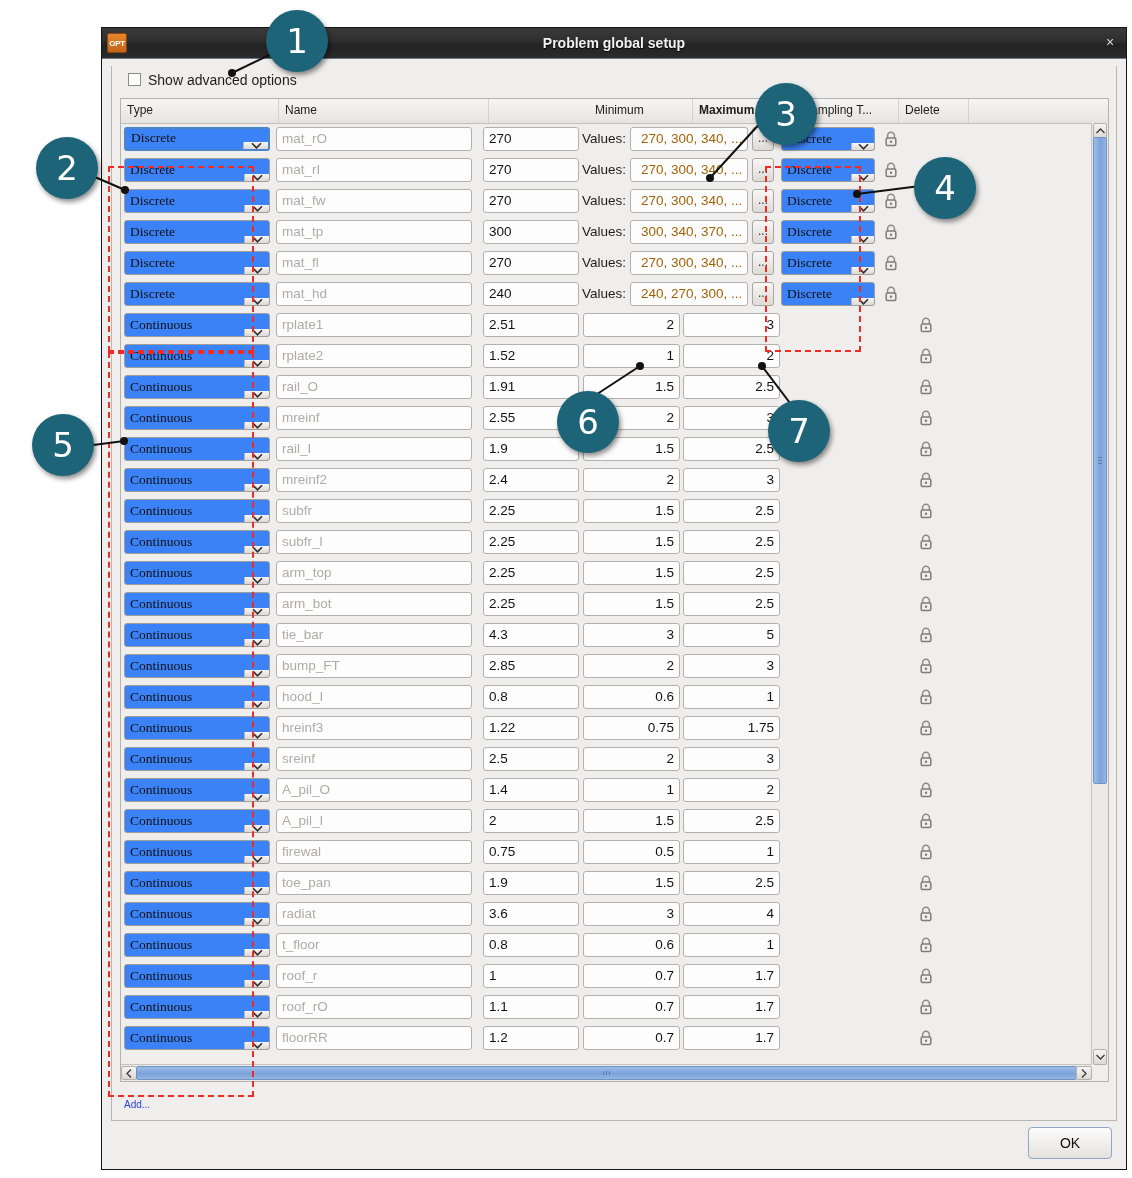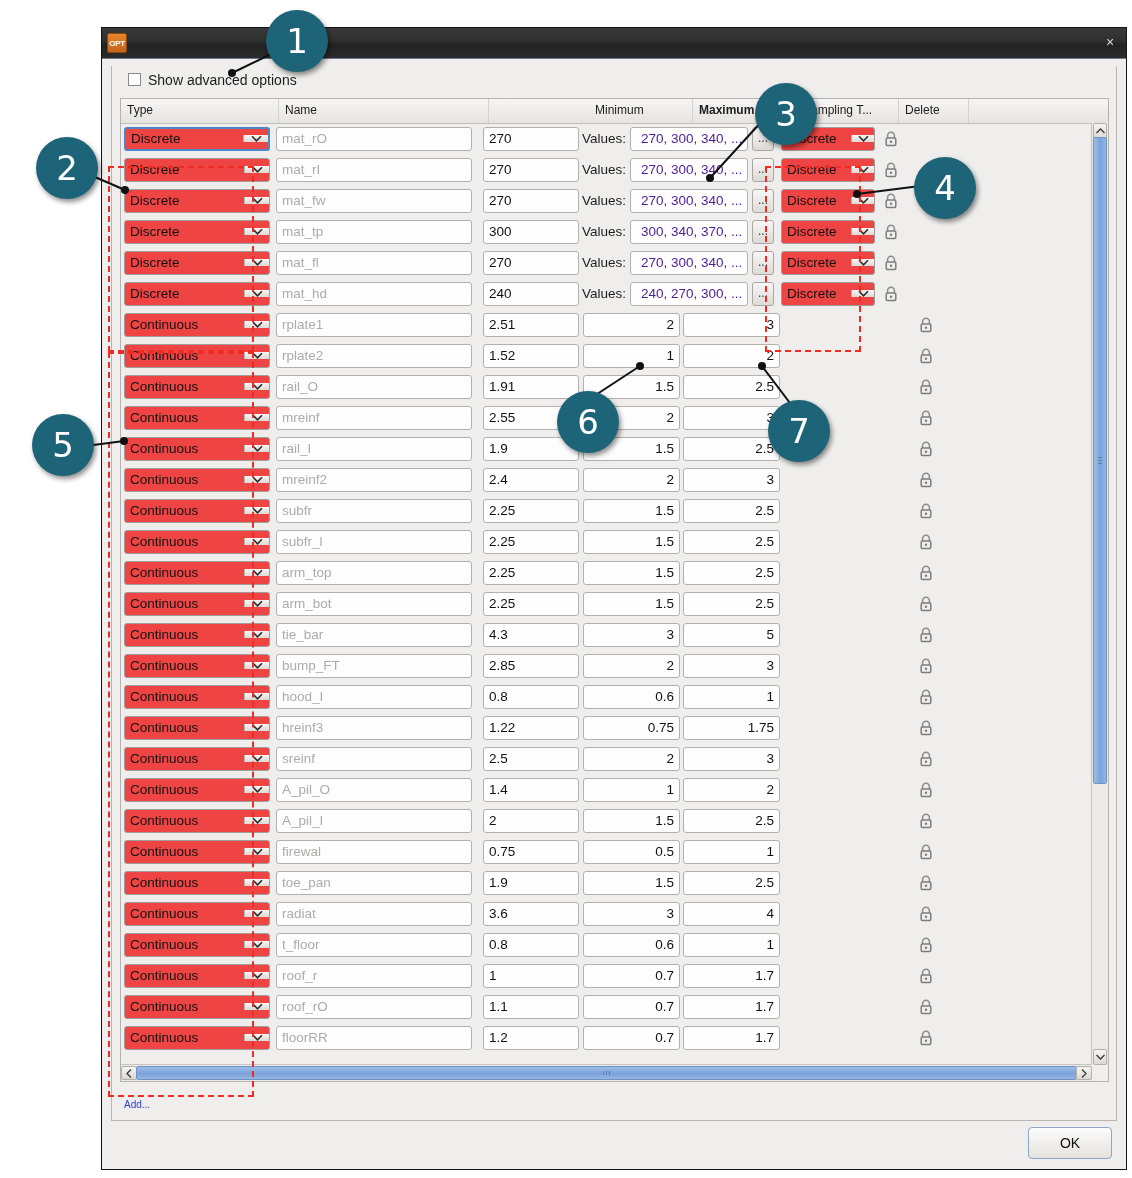--- a/index.html
+++ b/index.html
@@ -136,27 +136,28 @@
   .row {
     position: relative;
     display: flex; align-items: center;
     height: 31px;
     padding-left: 3px;
     box-sizing: border-box;
   }
 
   
   .combo {
-    display: flex; align-items: center;
+    display: flex; align-items: flex-end;
     height: 24px; width: 146px;
     border: 1px solid #a09e9a;
     border-radius: 3px;
-    background: #ef4444;
+    background: #3b82f6;
     box-sizing: border-box;
     overflow: hidden;
+    font-family: Liberation Serif, serif;
   }
   .combo.focused { border: 2px solid #4a86c8; }
   .combo .cval {
     flex: 1; line-height: 22px; padding-left: 5px;
     font-size: 13.5px; color: #111;
     white-space: nowrap; overflow: hidden;
   }
   .combo .carrow {
     width: 24px;
     background: linear-gradient(to bottom, #f7f6f5, #ddd9d4);
@@ -172,21 +173,21 @@
     border-radius: 3px;
     background: #fdfdfd;
     box-sizing: border-box;
     font-size: 13.5px; line-height: 22px;
     padding: 0 5px;
     white-space: nowrap; overflow: hidden;
   }
   .entry.name   { width: 196px; color: #aeaca8; margin-left: 6px; }
   .entry.start  { width:  96px; text-align: left; color: #111; margin-left: 11px; }
   .entry.num    { width:  97px; text-align: right; color: #111; }
-  .entry.vals   { width: 118px; color: #4c1d95; padding-left: 10px; }
+  .entry.vals   { width: 118px; color: #a16207; padding-left: 10px; }
   .vlabel {
     font-size: 13.5px; color: #1d1d1d; line-height: 24px;
     margin: 0 4px 0 3px;
   }
   .dots-btn {
     width: 22px; height: 24px;
     border: 1px solid #a9a7a3; border-radius: 3px;
     background: linear-gradient(to bottom, #f8f7f6, #dedad5);
     font-size: 12px; color: #333; text-align: center; line-height: 21px;
     box-sizing: border-box;
@@ -285,20 +286,21 @@
 </style>
 </head>
 <body>
 
 <div id="root">
 
   <div class="window">
 
     <div class="titlebar">
       <div class="title-icon">OPT</div>
+      <div class="title-text">Problem global setup</div>
       <div class="title-close">×</div>
     </div>
 
     <div class="tabstrip">
       <div class="tab active">Parameter Setup</div>
       <div class="tab">Stage Matrix</div>
       <div class="tab">Sampling Matrix</div>
       <div class="tab">Resources</div>
       <div class="tab">Features</div>
     </div>

